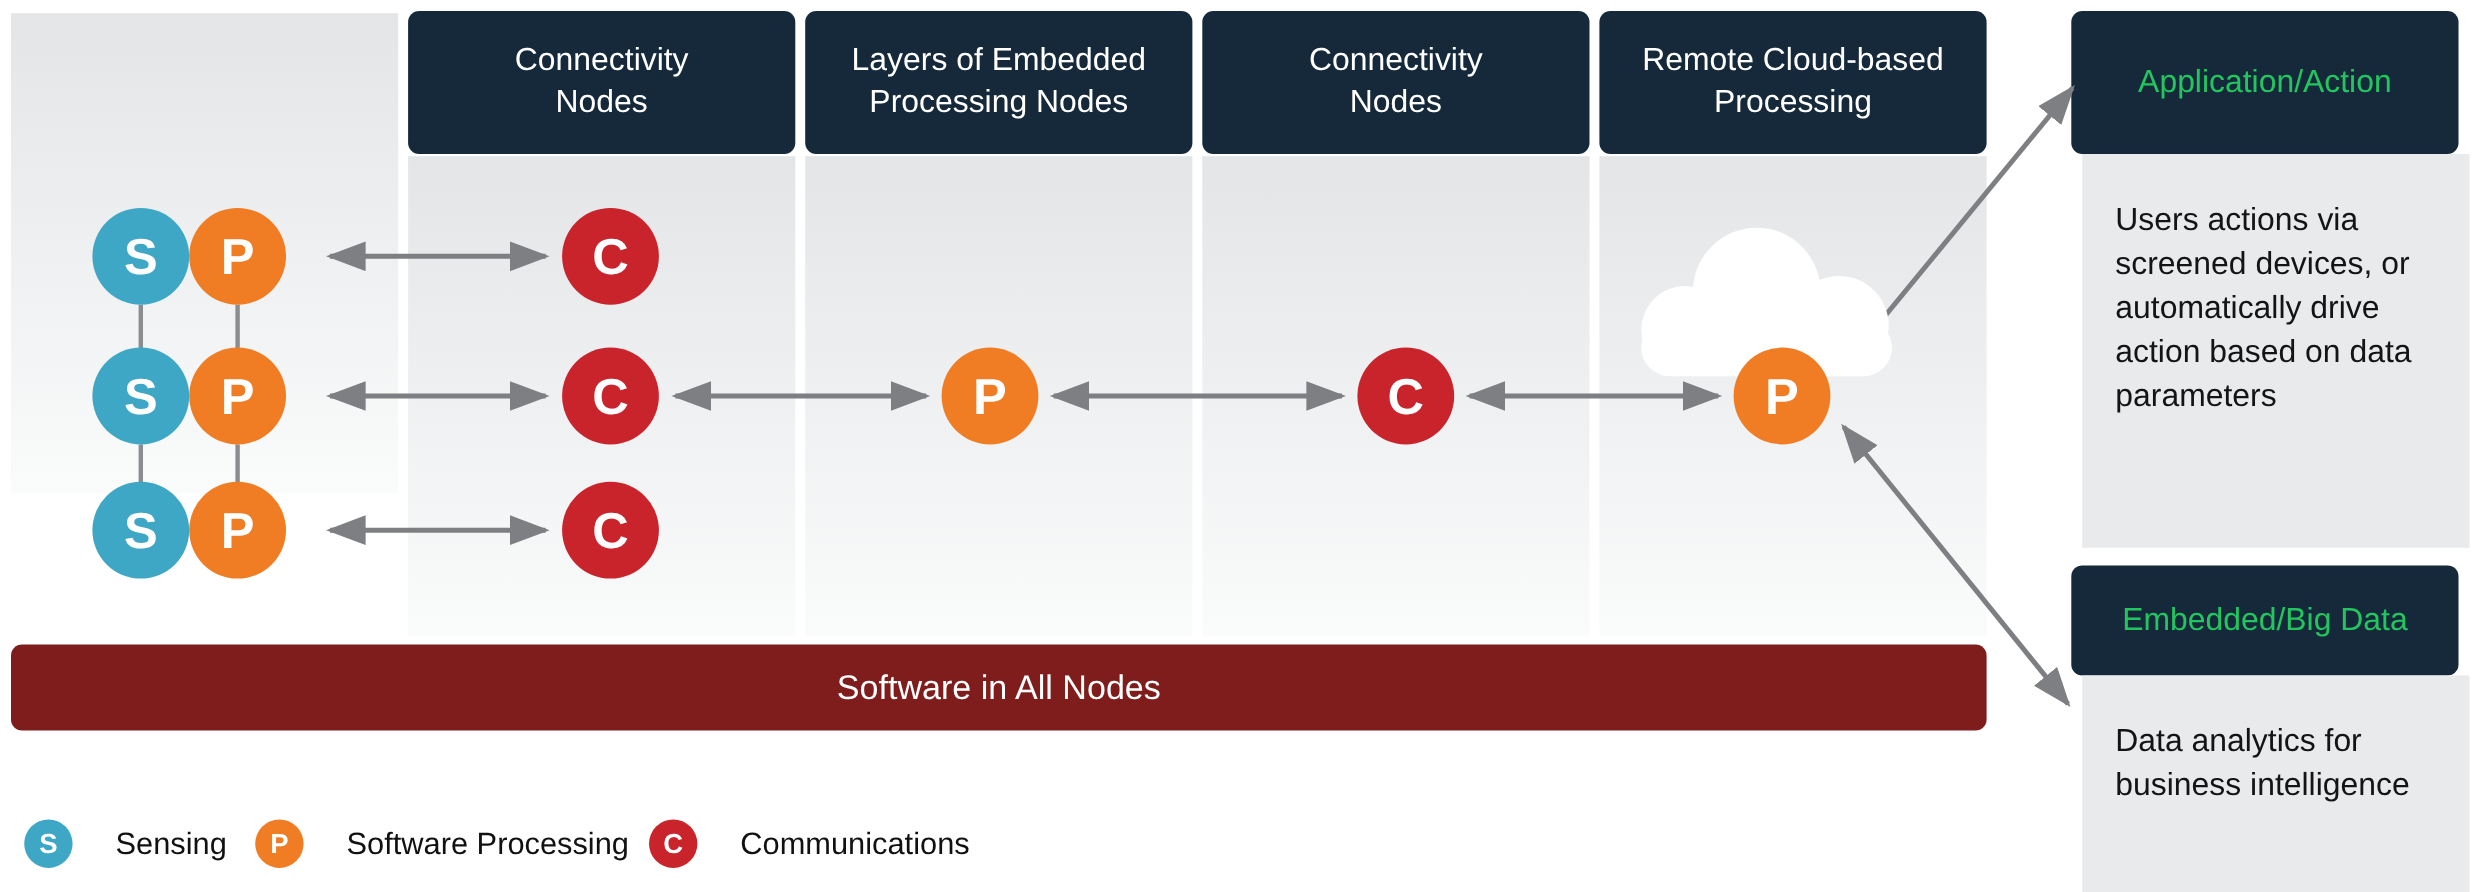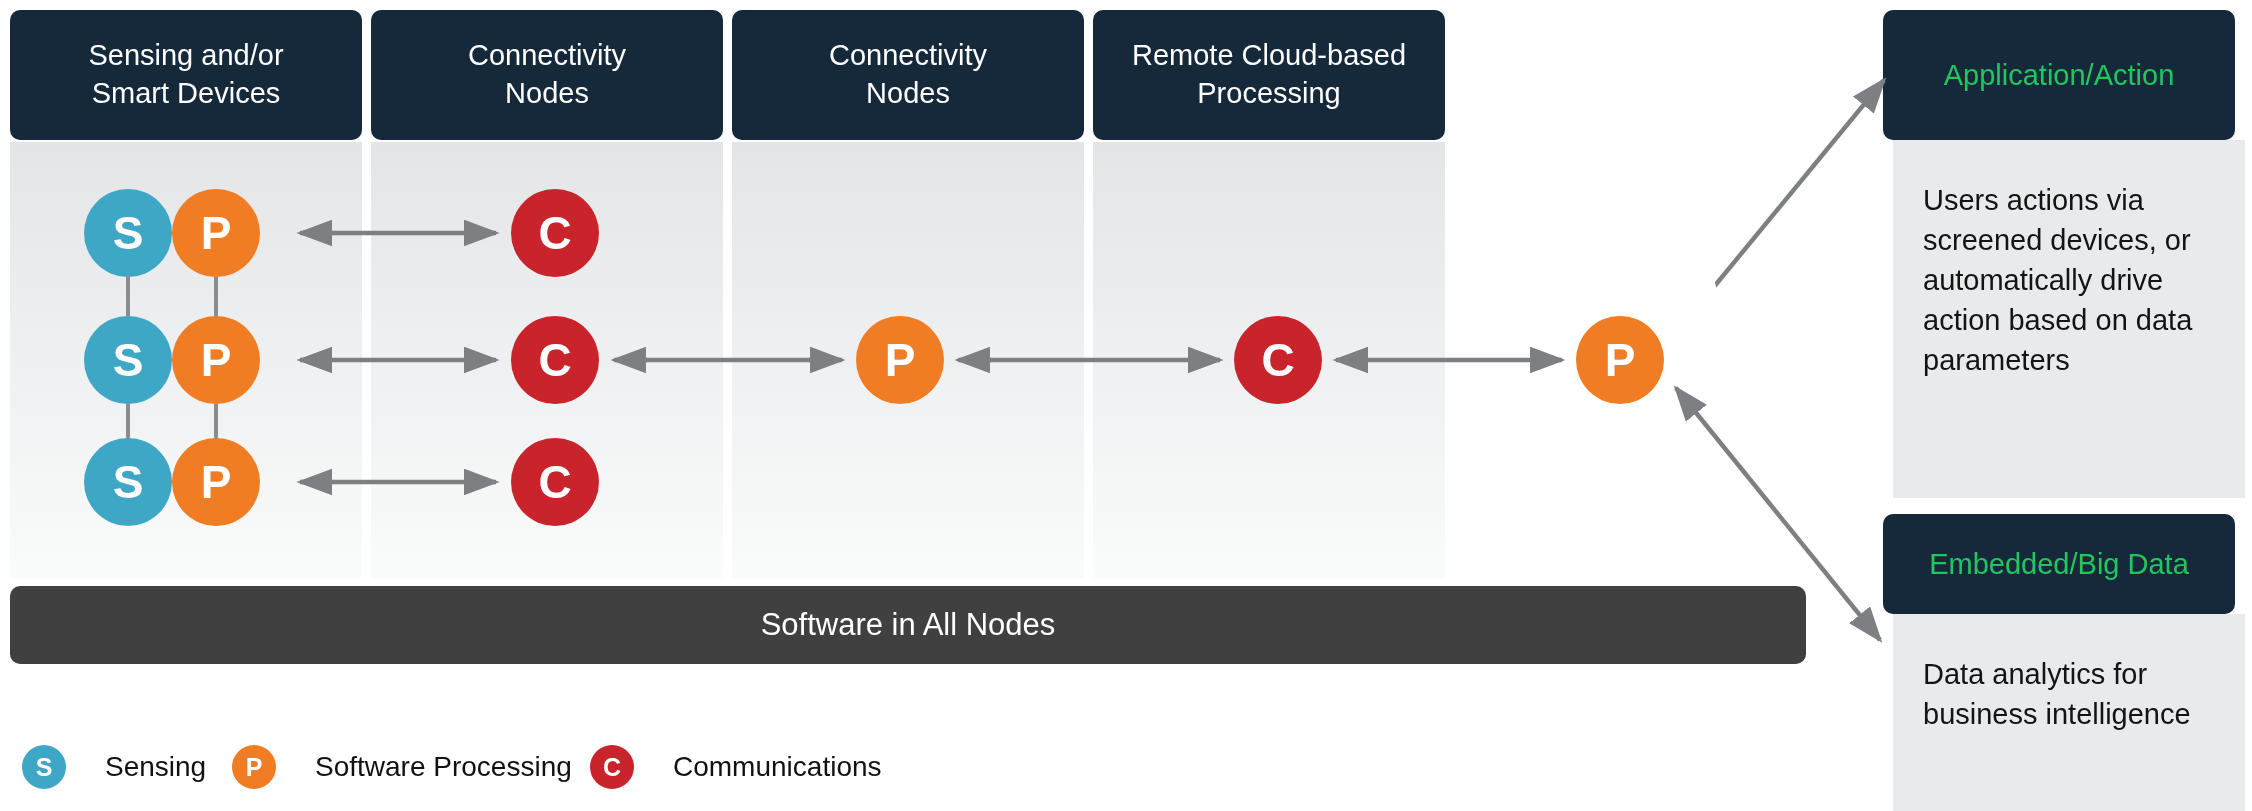--- a/index.html
+++ b/index.html
@@ -13,21 +13,21 @@
   .col-header {
     height:130px; background:#15293b; border-radius:10px; color:#ffffff;
     display:flex; align-items:center; justify-content:center; text-align:center;
     font-size:29px; line-height:1.3; padding:0 14px; white-space:pre-line;
   }
   .col-body { height:436px; margin-top:2px; background:linear-gradient(#e3e5e7,#fafbfb); }
 
   
   .software-bar {
     position:absolute; left:10px; top:586px; width:1796px; height:78px;
-    background:#404040; border-radius:10px; color:#ffffff;
+    background:#7f1d1d; border-radius:10px; color:#ffffff;
     display:flex; align-items:center; justify-content:center; font-size:31px;
   }
 
   
   .node {
     position:absolute; width:88px; height:88px; border-radius:50%;
     color:#ffffff; font-weight:700; font-size:46px;
     display:flex; align-items:center; justify-content:center; z-index:3;
   }
   .node.s { background:#3fa7c6; }
@@ -57,27 +57,30 @@
   .panel-body.app { top:140px; height:358px; }
   .panel-body.insights { top:614px; height:245px; }
 </style>
 </head>
 <body>
 
 <div class="canvas">
 
   <div class="columns">
     <div class="column">
-      <div class="col-header">Sensing and/or
-Smart Devices</div>
       <div class="col-body"></div>
     </div>
     <div class="column">
       <div class="col-header">Connectivity
 Nodes</div>
+      <div class="col-body"></div>
+    </div>
+    <div class="column">
+      <div class="col-header">Layers of Embedded
+Processing Nodes</div>
       <div class="col-body"></div>
     </div>
     <div class="column">
       <div class="col-header">Connectivity
 Nodes</div>
       <div class="col-body"></div>
     </div>
     <div class="column">
       <div class="col-header">Remote Cloud-based
 Processing</div>

